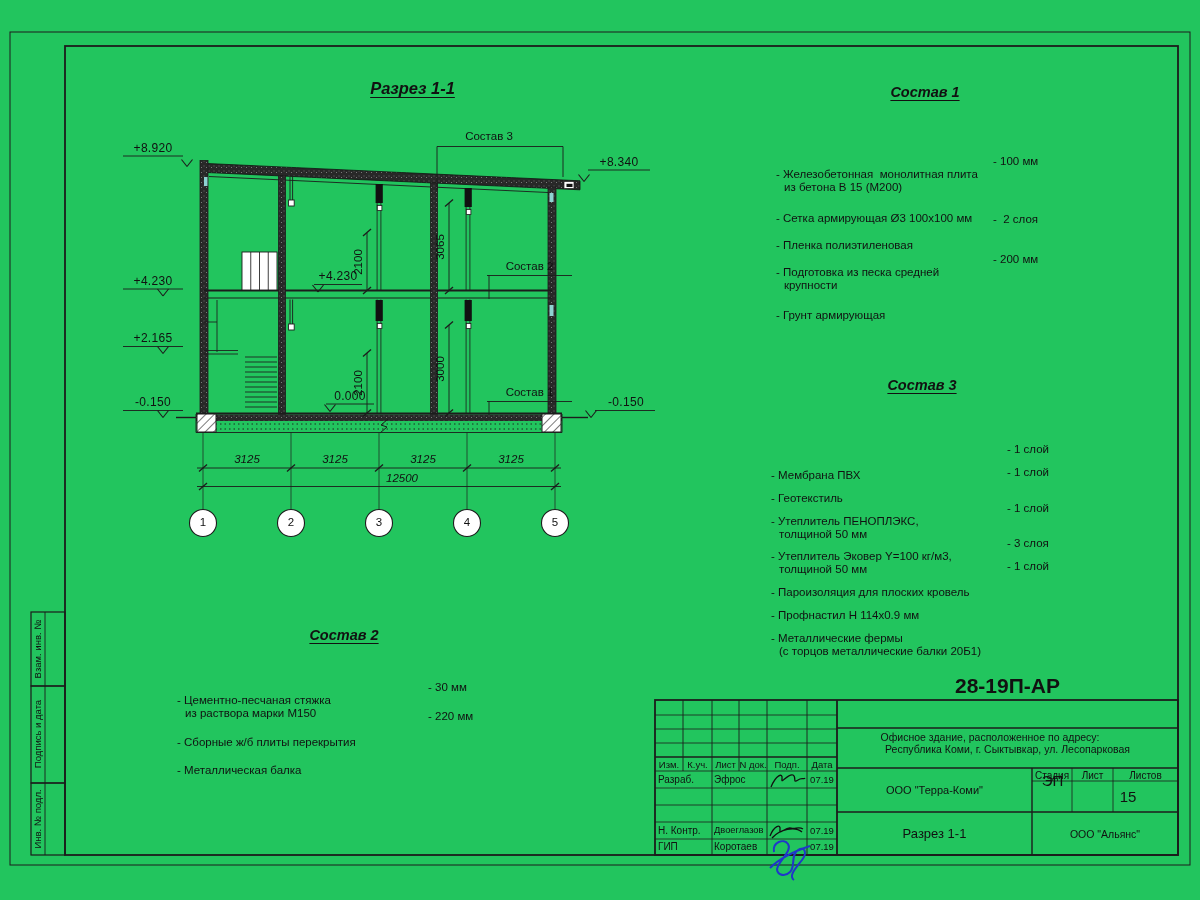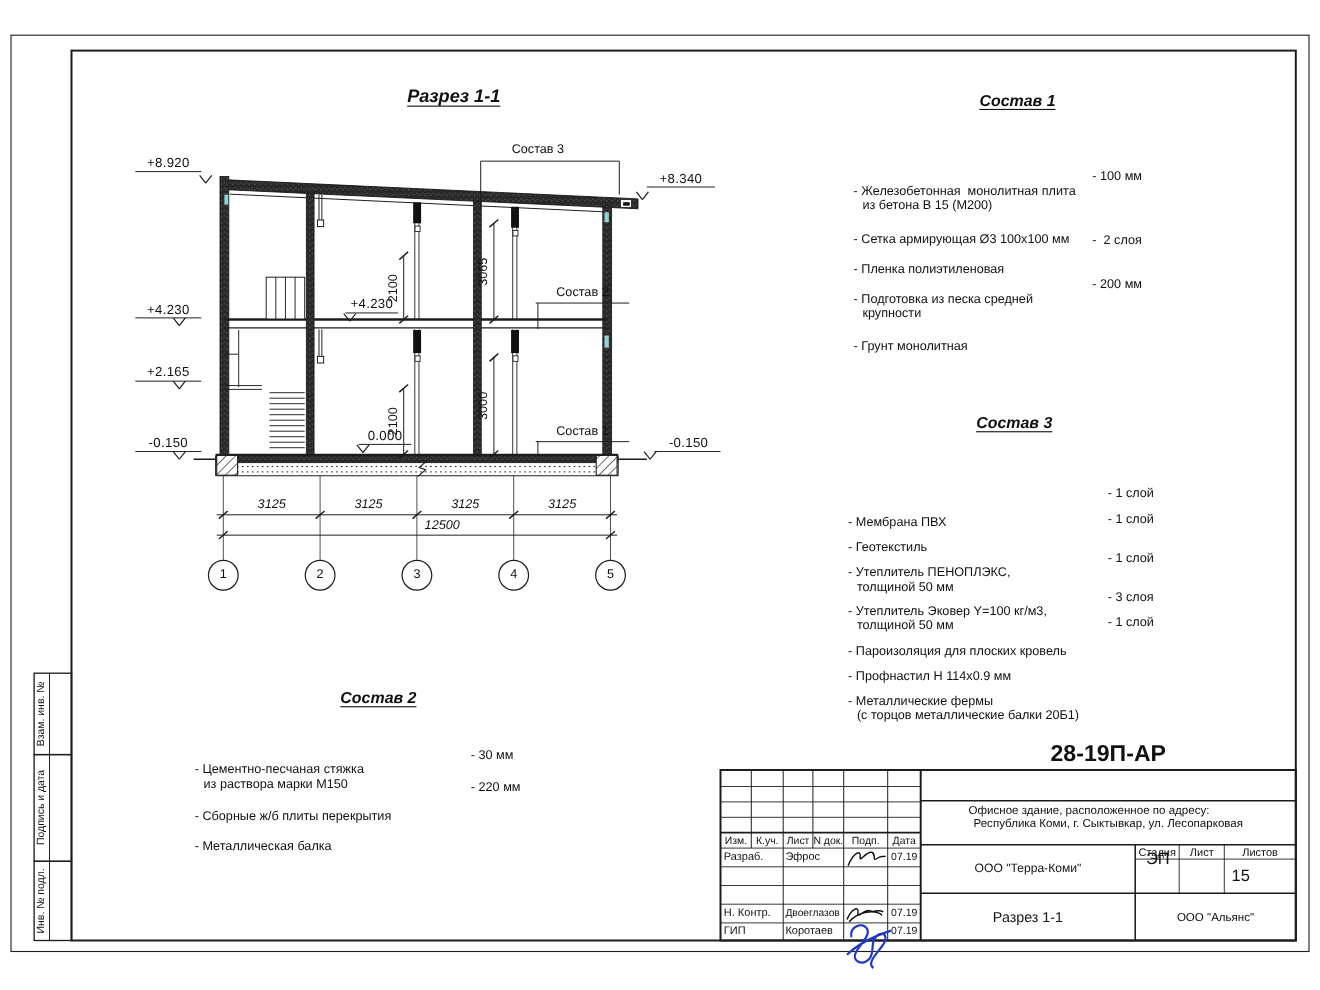--- a/index.html
+++ b/index.html
@@ -1,16 +1,16 @@
 <!DOCTYPE html>
 <html><head>
 <meta charset="utf-8">
 <style>
   html,body{margin:0;padding:0;background:#e8e8e8;}
-  #sheet{position:relative;width:1200px;height:900px;background:#ffffff;
+  #sheet{position:relative;width:1200px;height:900px;background:#22c55e;
          font-family:"Liberation Sans",sans-serif;color:#111;overflow:hidden;}
   svg{position:absolute;left:0;top:0;}
   .t{position:absolute;white-space:pre;color:#111;}
   .head{font-style:italic;font-weight:bold;font-size:14.5px;text-align:center;
         text-decoration:underline;text-underline-offset:3px;}
   .big{font-size:16.5px;}
   .li{font-size:11.5px;line-height:13px;}
   .li .l1{display:block;}
   .li .l2{display:block;padding-left:8px;}
   .li .v{position:absolute;white-space:pre;}
@@ -289,21 +289,21 @@
 </div>
 <div class="t li" style="left:776px;top:213px;">
   <span class="l1">- Пленка полиэтиленовая</span>
   <span class="v" style="left:217px;top:0;">-  2 слоя</span>
 </div>
 <div class="t li two" style="left:776px;top:240px;">
   <span class="l1">- Подготовка из песка средней</span><span class="l2">крупности</span>
   <span class="v" style="left:217px;top:13px;">- 200 мм</span>
 </div>
 <div class="t li" style="left:776px;top:283px;">
-  <span class="l1">- Грунт монолитная</span>
+  <span class="l1">- Грунт армирующая</span>
 </div>
 
 <div class="t head" style="left:857px;top:377px;width:130px;">Состав 3</div>
 <div class="t li" style="left:771px;top:443px;">
   <span class="l1">- Мембрана ПВХ</span>
   <span class="v" style="left:236px;top:0;">- 1 слой</span>
 </div>
 <div class="t li" style="left:771px;top:466px;">
   <span class="l1">- Геотекстиль</span>
   <span class="v" style="left:236px;top:0;">- 1 слой</span>

